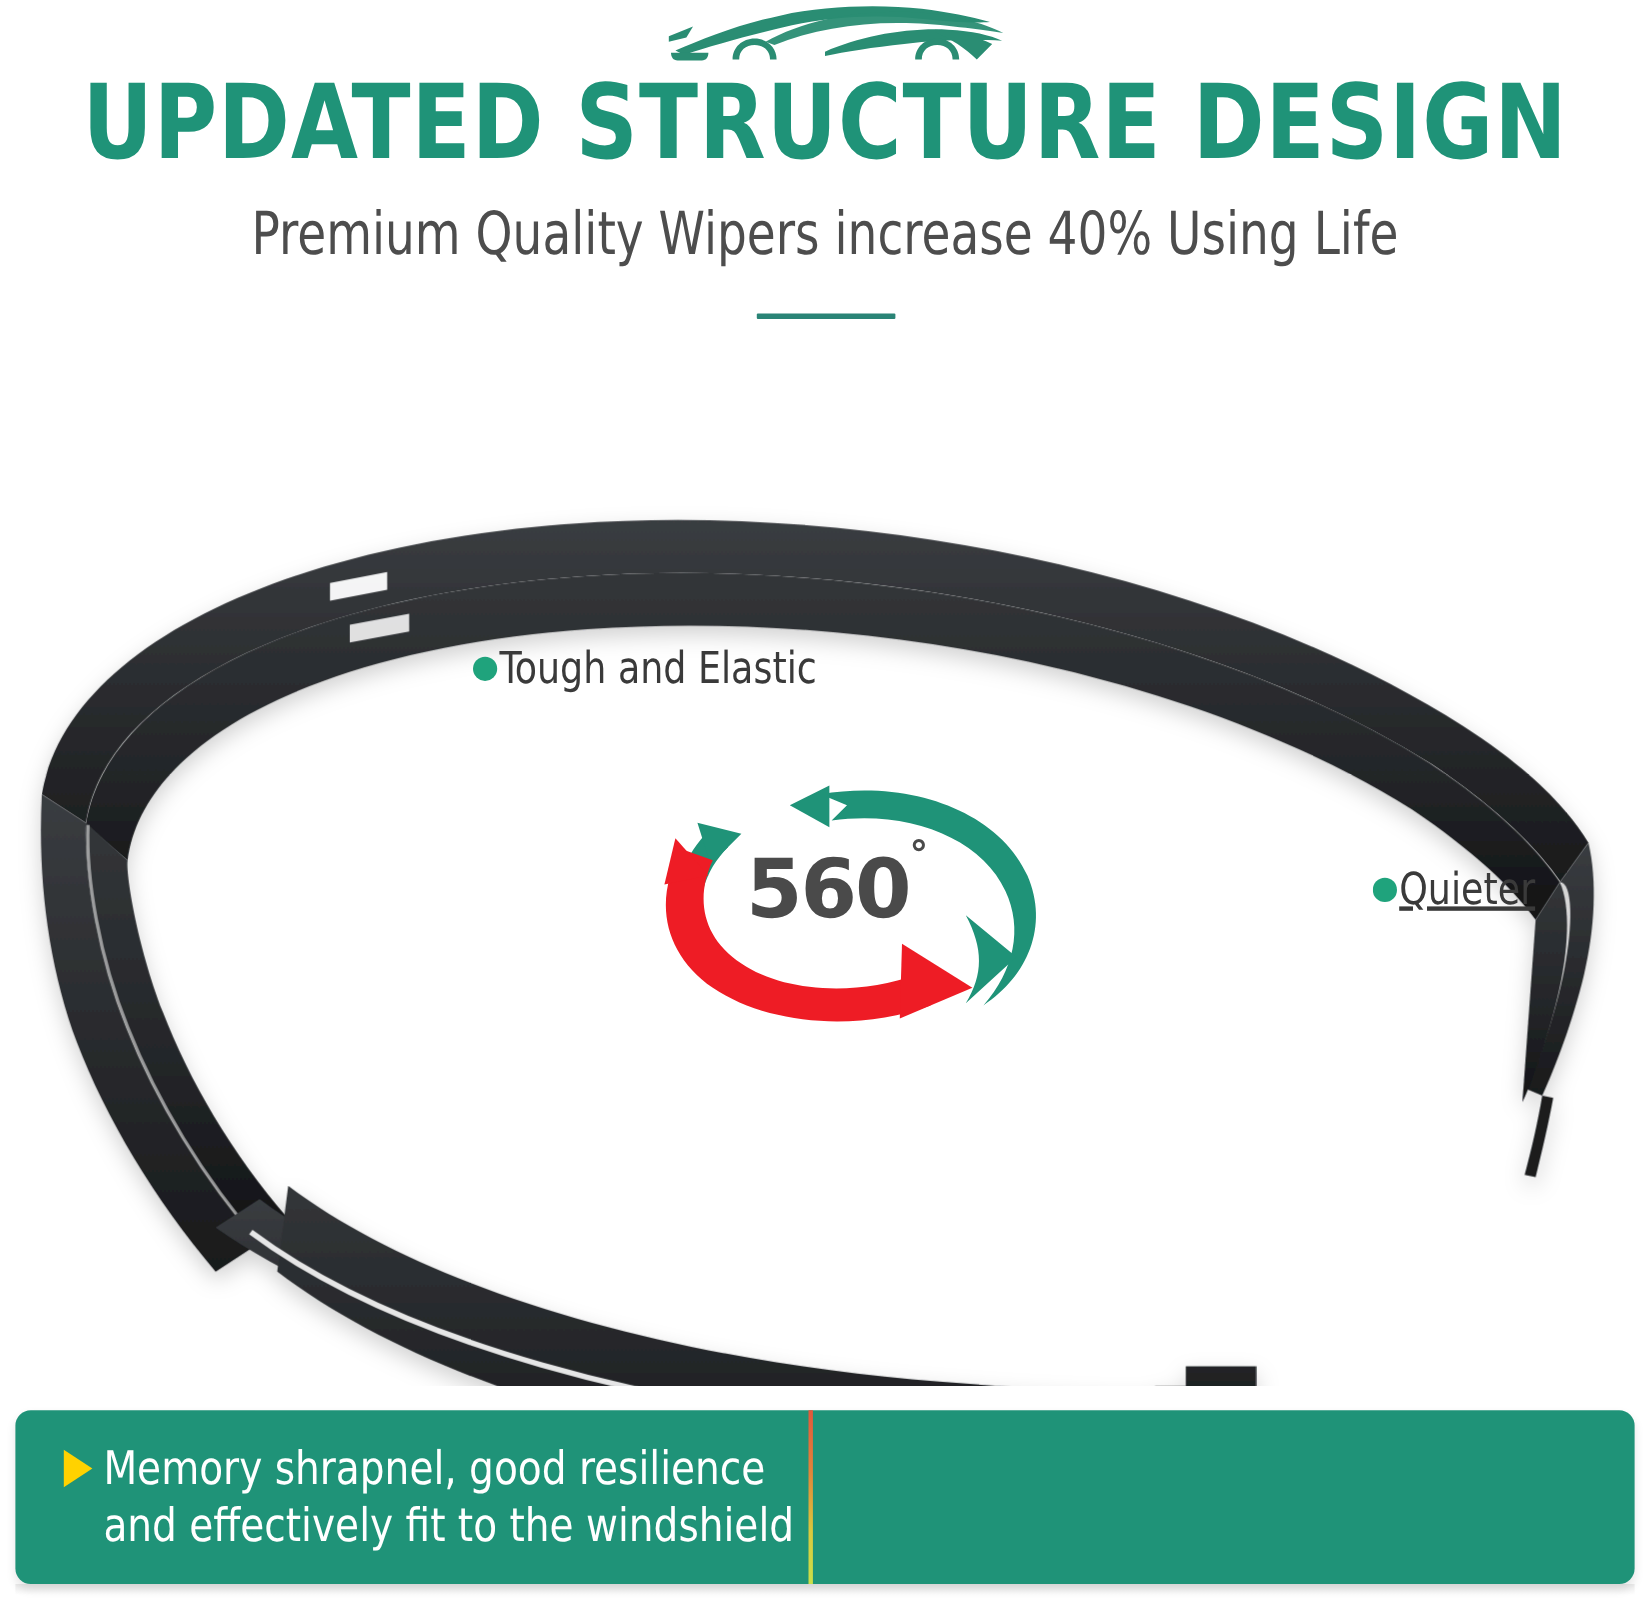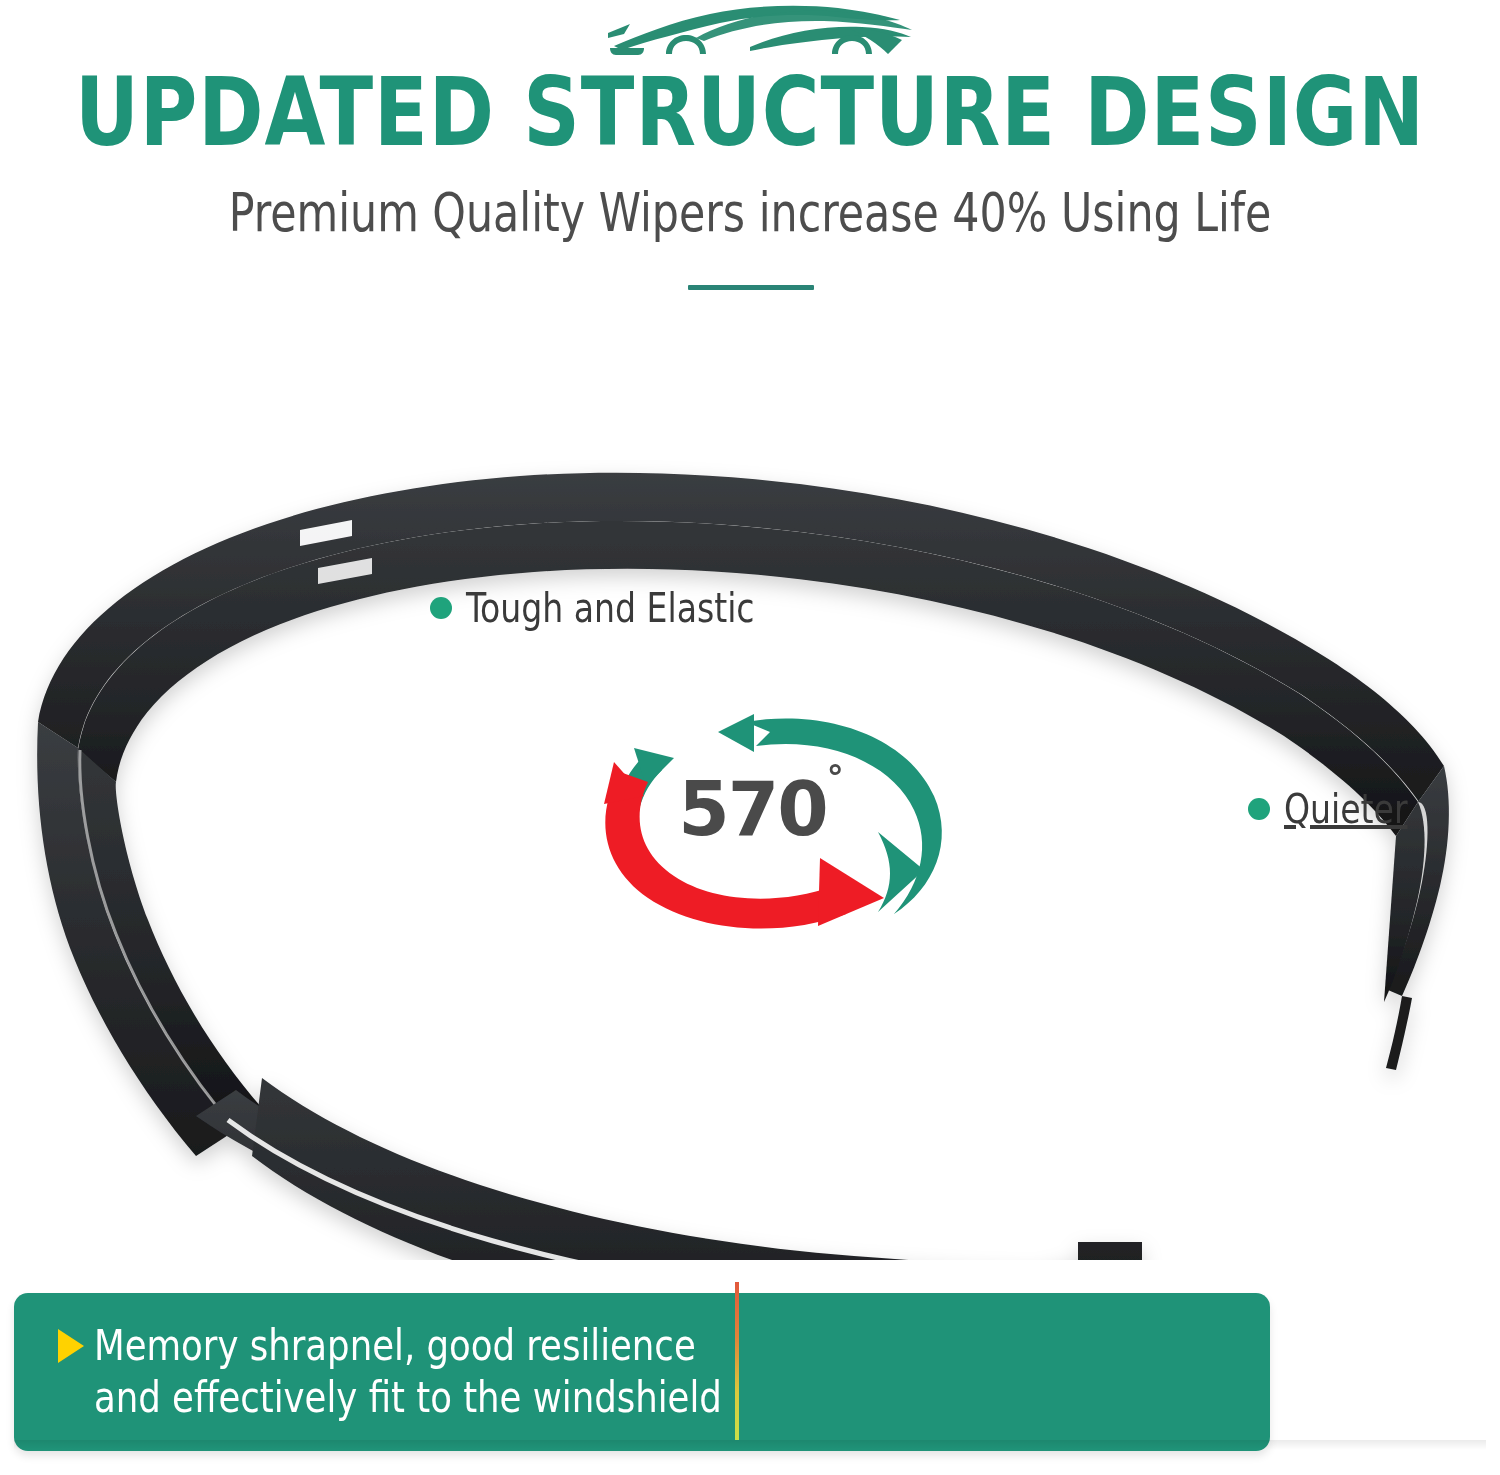--- a/index.html
+++ b/index.html
@@ -75,21 +75,21 @@
     width: 1500px;
     height: 930px;
   }
   #hero svg { display: block; }
 
   
   .callout {
     position: absolute;
     display: flex;
     align-items: flex-start;
-    gap: 14px;
+    gap: 2px;
     font-family: "Liberation Sans Narrow", "DejaVu Sans Condensed", "Liberation Sans", sans-serif;
     font-size: 40px;
     line-height: 46px;
     color: #3a3a3a;
     white-space: pre-line;
   }
   .callout .dot {
     flex: 0 0 auto;
     width: 22px;
     height: 22px;
@@ -139,28 +139,27 @@
     position: relative;
     left: -12px;
     top: -38px;
   }
 
   
   #banner {
     position: absolute;
     left: 14px;
     top: 1282px;
-    width: 1256px;
+    width: 1472px;
     height: 158px;
     display: flex;
     background: #1f9378;
     border-radius: 14px;
     box-shadow: 0 5px 9px rgba(0,0,0,0.10);
     overflow: hidden;
-    margin-top: 11px;
   }
   .banner-panel {
     position: relative;
     flex: 1 1 50%;
     display: flex;
     align-items: center;
     padding: 0 28px 0 48px;
     box-sizing: border-box;
   }
   .banner-panel .arrow {
@@ -339,21 +338,21 @@
                  C16 116, 24 166, 70 198
                  C120 232, 202 238, 268 214
                  L256 186
                  C200 206, 134 202, 96 176
                  C60 152, 54 116, 70 82 Z"></path>
         <path d="M36 62 L66 96 L26 104 Z"></path>
         <path d="M242 158 L306 198 L240 226 Z"></path>
       </g>
     </svg>
     <div class="badge-label">
-      <span class="num">570</span>
+      <span class="num">560</span>
       <span class="deg">°</span>
     </div>
   </div>
 
   <div id="banner">
     <div class="banner-panel">
       <span class="arrow"></span>
       <span class="btext">Memory shrapnel, good resilience
 and effectively fit to the windshield</span>
     </div>

